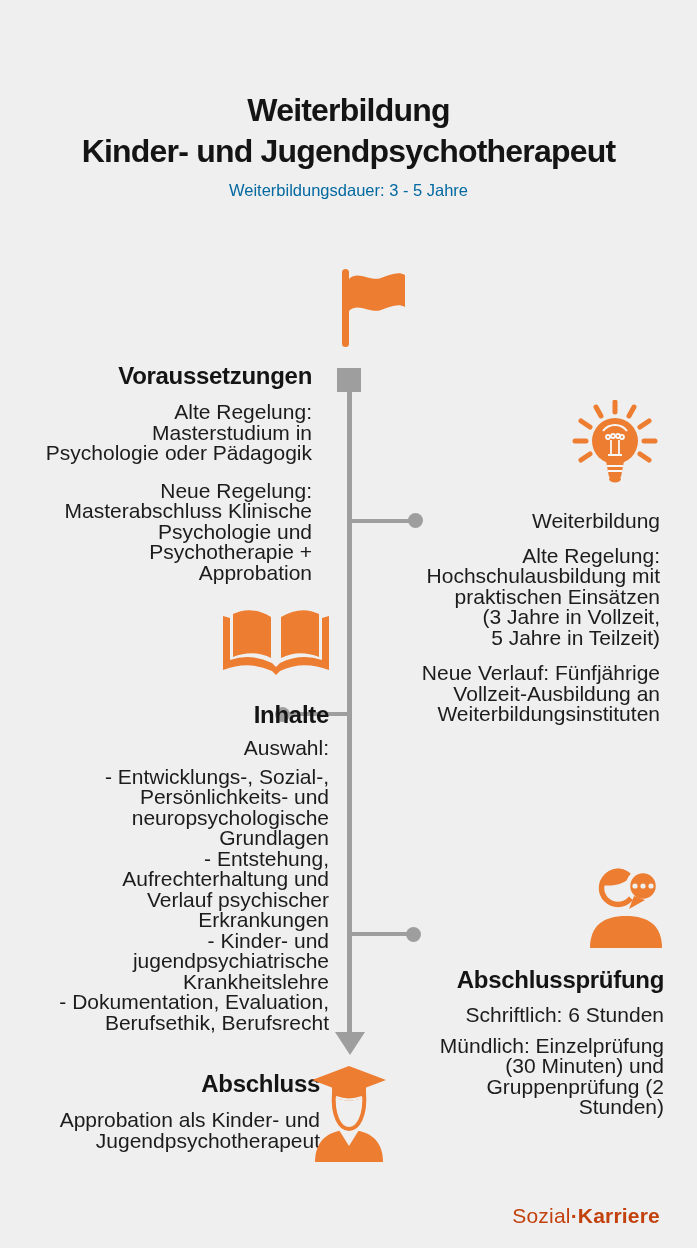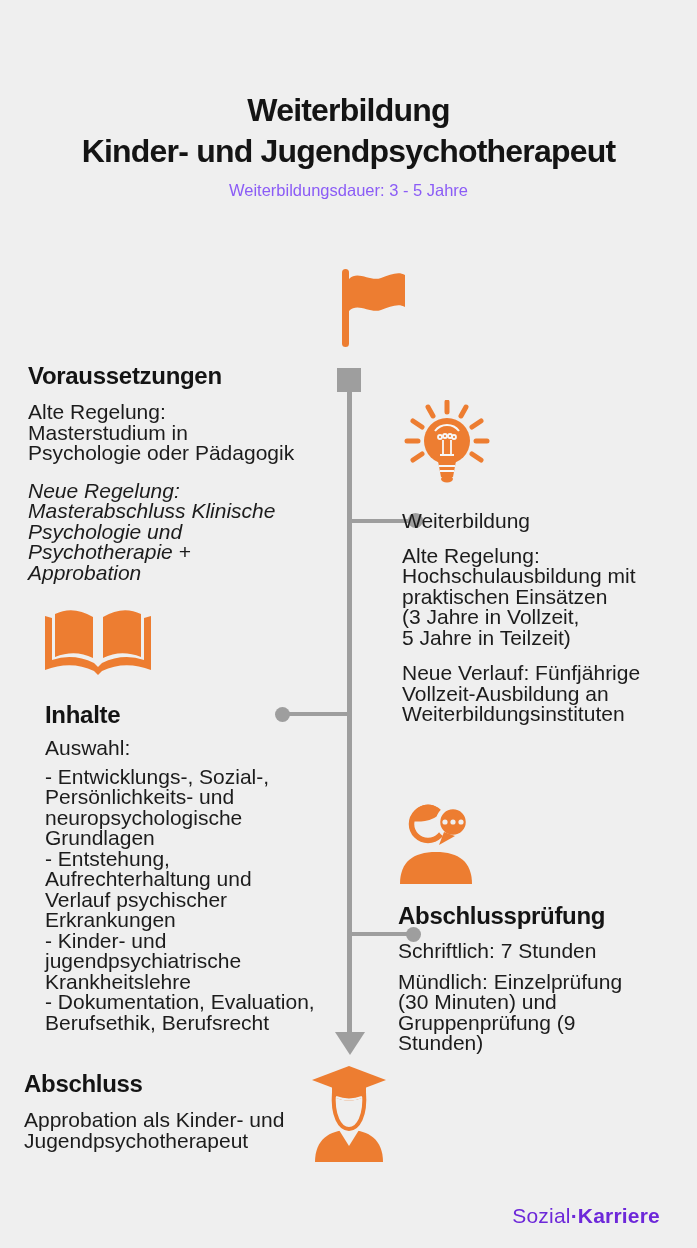--- a/index.html
+++ b/index.html
@@ -13,66 +13,66 @@
     font-family:"Liberation Sans", sans-serif;
     color:#1c1c1c;
   }
   .pre{white-space:pre-line;}
   
   .header{position:absolute;left:0;right:0;top:90px;text-align:center;}
   .header h1{
     margin:0;font-size:32px;line-height:41px;font-weight:700;
     letter-spacing:-0.8px;color:#141414;
   }
-  .header .subtitle{margin-top:9px;font-size:16.5px;color:#8b5cf6;}
+  .header .subtitle{margin-top:9px;font-size:16.5px;color:#0369a1;}
   
   .tl-flag{position:absolute;left:342px;top:269px;}
   .tl-square{position:absolute;left:337px;top:368px;width:24px;height:24px;background:#9e9e9e;}
   .tl-vline{position:absolute;left:347px;top:392px;width:5px;height:640px;background:#9e9e9e;}
   .tl-arrow{
     position:absolute;left:335px;top:1032px;width:0;height:0;
     border-left:15px solid transparent;border-right:15px solid transparent;
     border-top:23px solid #9e9e9e;
   }
   .tl-conn{position:absolute;height:4px;background:#9e9e9e;}
   .conn-aufbau{left:351px;top:519px;width:60px;}
   .conn-inhalte{left:287px;top:712px;width:62px;}
   .conn-pruefung{left:351px;top:932px;width:60px;}
   .tl-dot{position:absolute;width:15px;height:15px;border-radius:50%;background:#9e9e9e;}
   .dot-aufbau{left:408px;top:513px;}
   .dot-inhalte{left:275px;top:707px;}
   .dot-pruefung{left:406px;top:927px;}
   
-  .section{position:absolute;text-align:left;}
+  .section{position:absolute;text-align:right;}
   .section h2{
     margin:0;font-size:24px;line-height:27px;font-weight:700;
     letter-spacing:-0.3px;color:#141414;
   }
   .section p{margin:0;font-size:21px;line-height:20.5px;}
   .sec-voraussetzungen{left:28px;top:362px;width:284px;}
   .sec-voraussetzungen .p1{margin-top:13px;}
-  .sec-voraussetzungen .p2{margin-top:17px;font-style:italic;}
+  .sec-voraussetzungen .p2{margin-top:17px;}
   .sec-aufbau{left:402px;top:400px;width:258px;}
   .sec-aufbau h2{margin-top:12px;}
   .sec-aufbau .sub{margin-top:11px;}
   .sec-aufbau .p1{margin-top:14px;}
   .sec-aufbau .p2{margin-top:15px;}
   .sec-inhalte{left:45px;top:608px;width:284px;}
   .sec-inhalte h2{margin-top:15px;}
   .sec-inhalte .sub{margin-top:10px;}
   .sec-inhalte .list{margin-top:8px;}
-  .sec-pruefung{left:398px;top:800px;width:266px;}
+  .sec-pruefung{left:398px;top:864px;width:266px;}
   .sec-pruefung h2{margin-top:14px;}
   .sec-pruefung .p1{margin-top:12px;}
   .sec-pruefung .p2{margin-top:10px;}
   .sec-abschluss{left:24px;top:1070px;width:296px;}
   .sec-abschluss p{margin-top:13px;}
   .graduate{position:absolute;left:312px;top:1066px;}
   
-  .logo{position:absolute;top:1204px;right:37px;font-size:21px;color:#6d28d9;letter-spacing:0.2px;}
+  .logo{position:absolute;top:1204px;right:37px;font-size:21px;color:#c2410c;letter-spacing:0.2px;}
   .logo .w1{font-weight:400;}
   .logo .sep{font-weight:700;}
   .logo .w2{font-weight:700;}
 </style>
 </head>
 <body>
 
 <div class="page">
 
   <div class="header">
@@ -183,24 +183,24 @@
         <path d="M13 21 A17 17 0 0 1 44 12 Q36 20 27 21 Q19 22 13 21 Z" fill="#ed7d31"></path>
         <path d="M2 84 C2 62 15 52 38 52 C61 52 74 62 74 84 Z" fill="#ed7d31"></path>
         <circle cx="55" cy="22" r="15" fill="#ed7d31" stroke="#efefef" stroke-width="4.5"></circle>
         <path d="M46 32 L41 45 L57 36 Z" fill="#ed7d31"></path>
         <circle cx="47" cy="22" r="2.6" fill="#efefef"></circle>
         <circle cx="55" cy="22" r="2.6" fill="#efefef"></circle>
         <circle cx="63" cy="22" r="2.6" fill="#efefef"></circle>
       </svg>
     </span>
     <h2>Abschlussprüfung</h2>
-    <p class="p1">Schriftlich: 7 Stunden</p>
+    <p class="p1">Schriftlich: 6 Stunden</p>
     <p class="pre p2">Mündlich: Einzelprüfung
 (30 Minuten) und
-Gruppenprüfung (9 Stunden)</p>
+Gruppenprüfung (2 Stunden)</p>
   </div>
 
   <div class="section sec-abschluss">
     <h2>Abschluss</h2>
     <p class="pre">Approbation als Kinder- und
 Jugendpsychotherapeut</p>
   </div>
 
   <div class="graduate">
     <svg width="74" height="96" viewBox="0 0 74 96">

